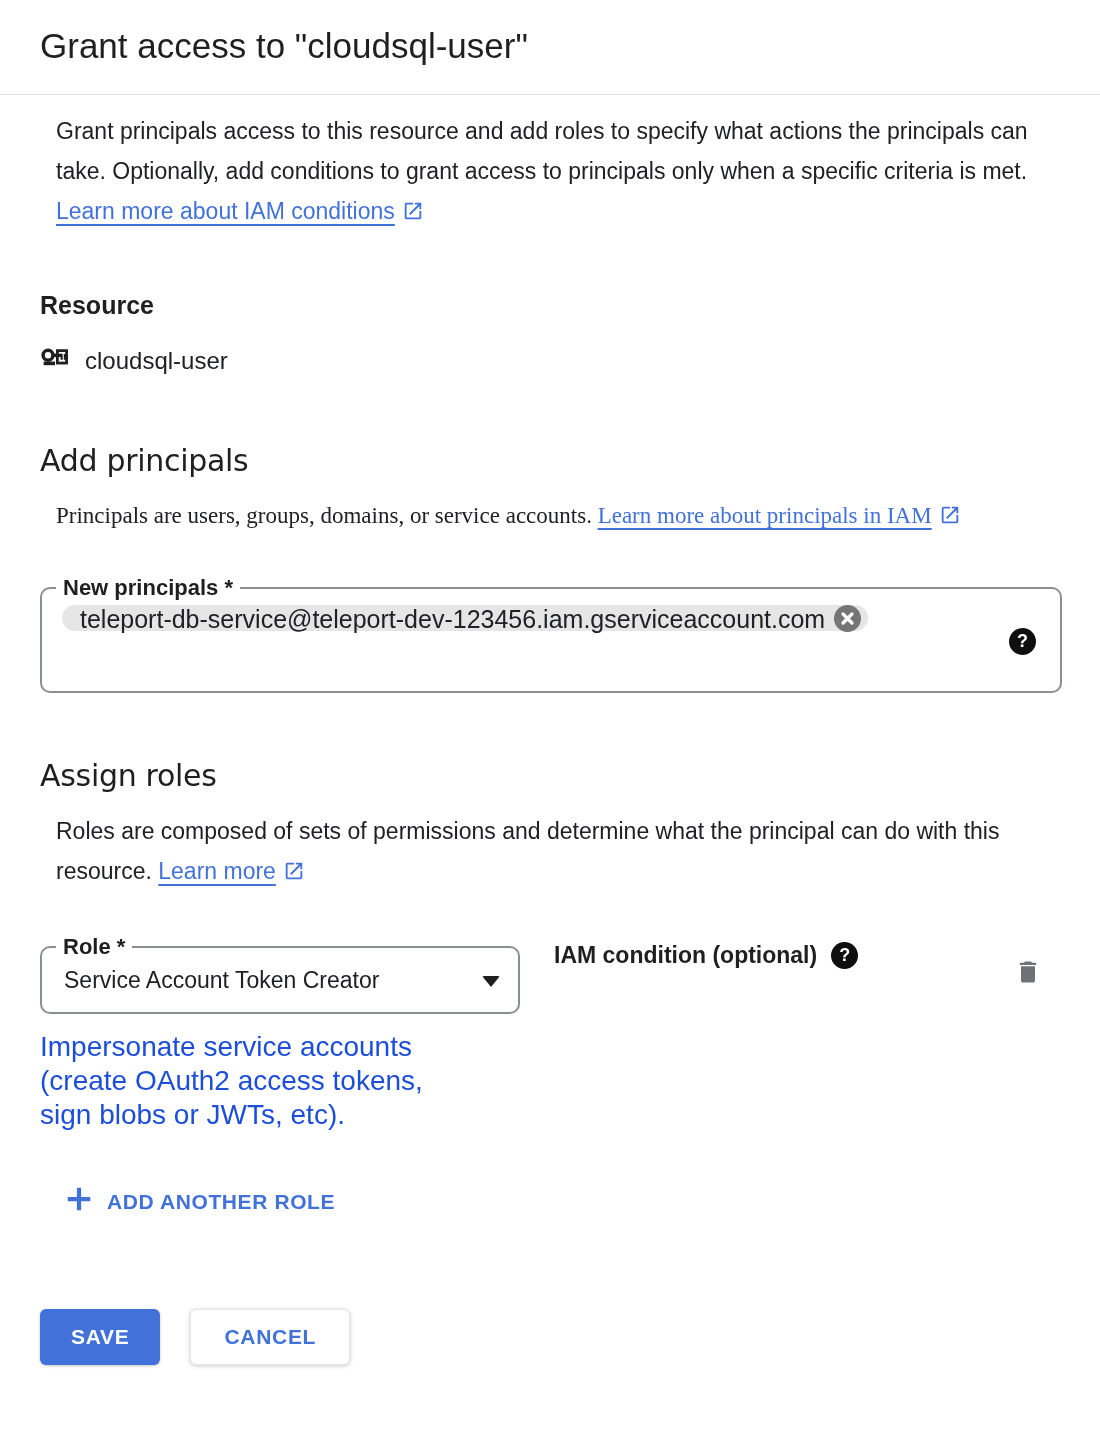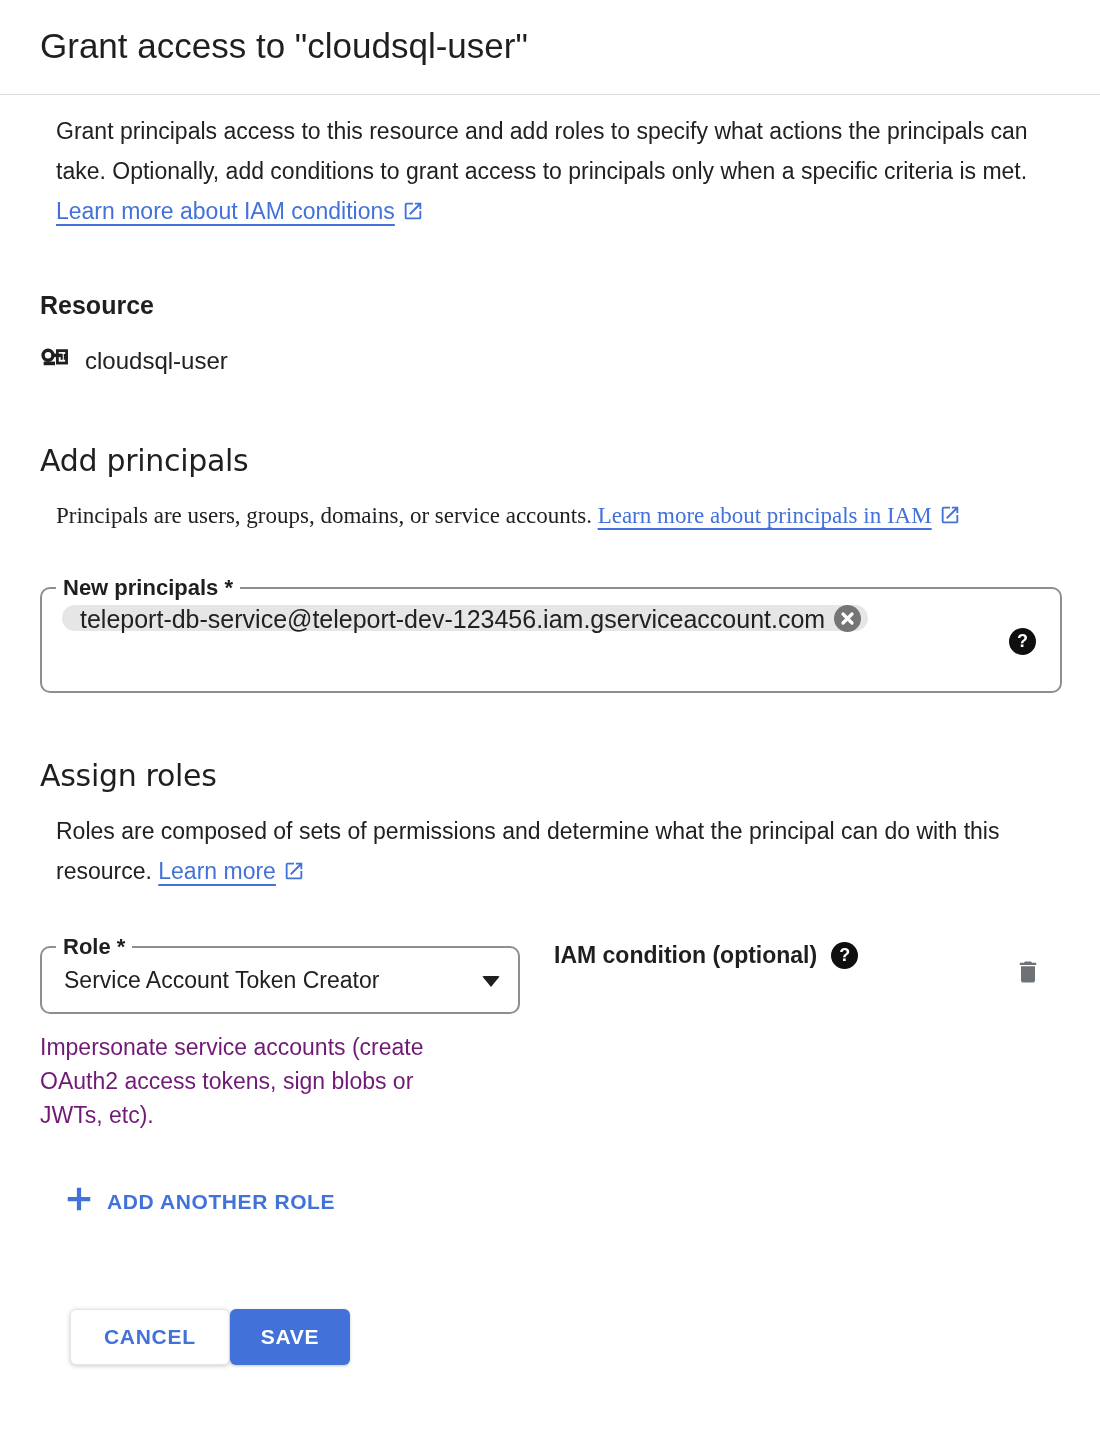--- a/index.html
+++ b/index.html
@@ -67,21 +67,21 @@
     position:relative;width:480px;height:68px;border:2px solid #8b8f94;border-radius:10px;
     display:flex;align-items:center;justify-content:space-between;
     padding:0 18px 0 22px;cursor:pointer;background:#fff;
   }
   .role-value{font-size:23px;color:#202124;}
   .caret{
     width:0;height:0;border-left:9px solid transparent;border-right:9px solid transparent;
     border-top:11px solid #1f1f1f;border-radius:2px;margin-top:3px;
   }
   .role-helper{
-    margin-top:16px;width:430px;font-size:23px;line-height:34px;color:#701a75;
+    margin-top:16px;width:430px;font-size:28px;line-height:34px;color:#1d4ed8;
   }
   .iam-col{margin-left:34px;margin-top:-6px;flex:none;}
   .iam-label-row{display:flex;align-items:center;gap:14px;}
   .iam-label{font-size:23px;font-weight:700;color:#1f1f1f;line-height:30px;}
   .blue-action{
     display:inline-flex;align-items:center;gap:13px;border:none;background:transparent;
     padding:0;color:#4272d9;font-family:"Liberation Sans","DejaVu Sans",sans-serif;
     font-size:21px;font-weight:700;letter-spacing:0.6px;cursor:pointer;
   }
   .add-iam{margin-top:16px;margin-left:12px;}
@@ -186,18 +186,18 @@
     </div>
 
     <button class="blue-action add-role">
       <span><svg width="30" height="30" viewBox="0 0 24 24" fill="#4272d9">
             <path d="M13.7 10.3V3h-3.4v7.3H3v3.4h7.3V21h3.4v-7.3H21v-3.4z"></path>
           </svg></span>
       <span>ADD ANOTHER ROLE</span>
     </button>
 
     <div class="button-row">
+      <button class="btn btn-primary">SAVE</button>
       <button class="btn btn-secondary">CANCEL</button>
-      <button class="btn btn-primary">SAVE</button>
     </div>
 
   </div>
 </div>
 
 </body></html>

